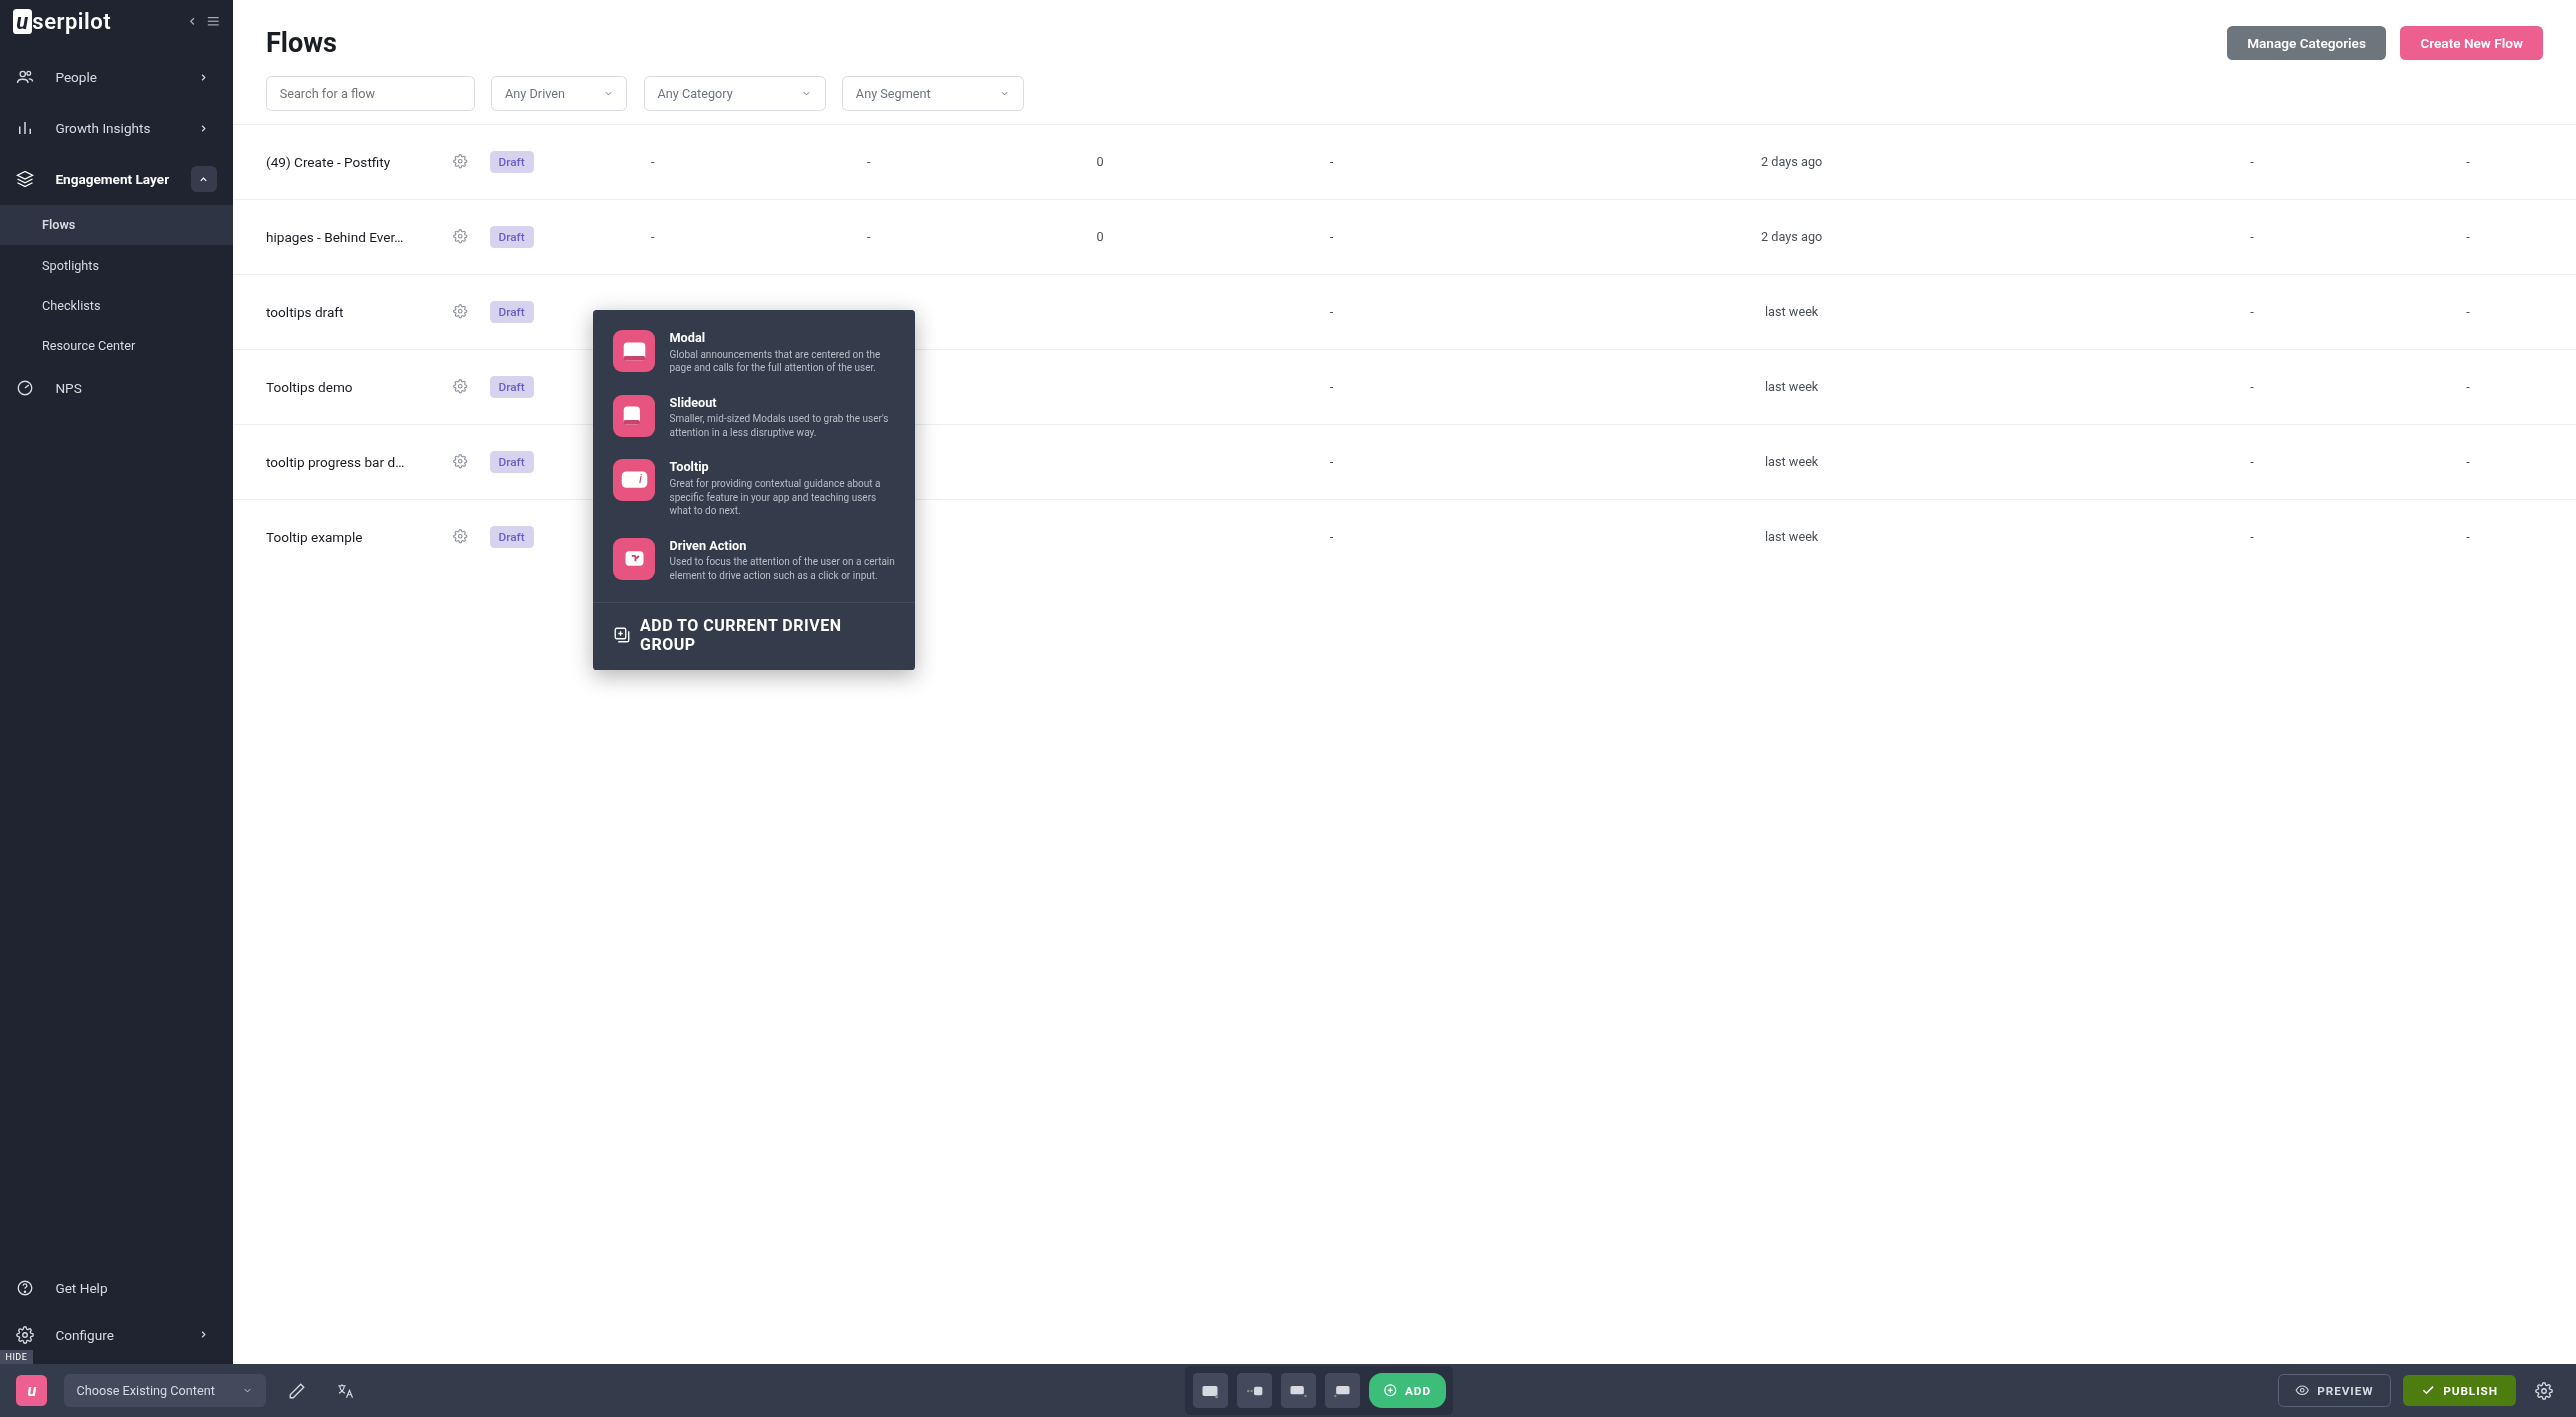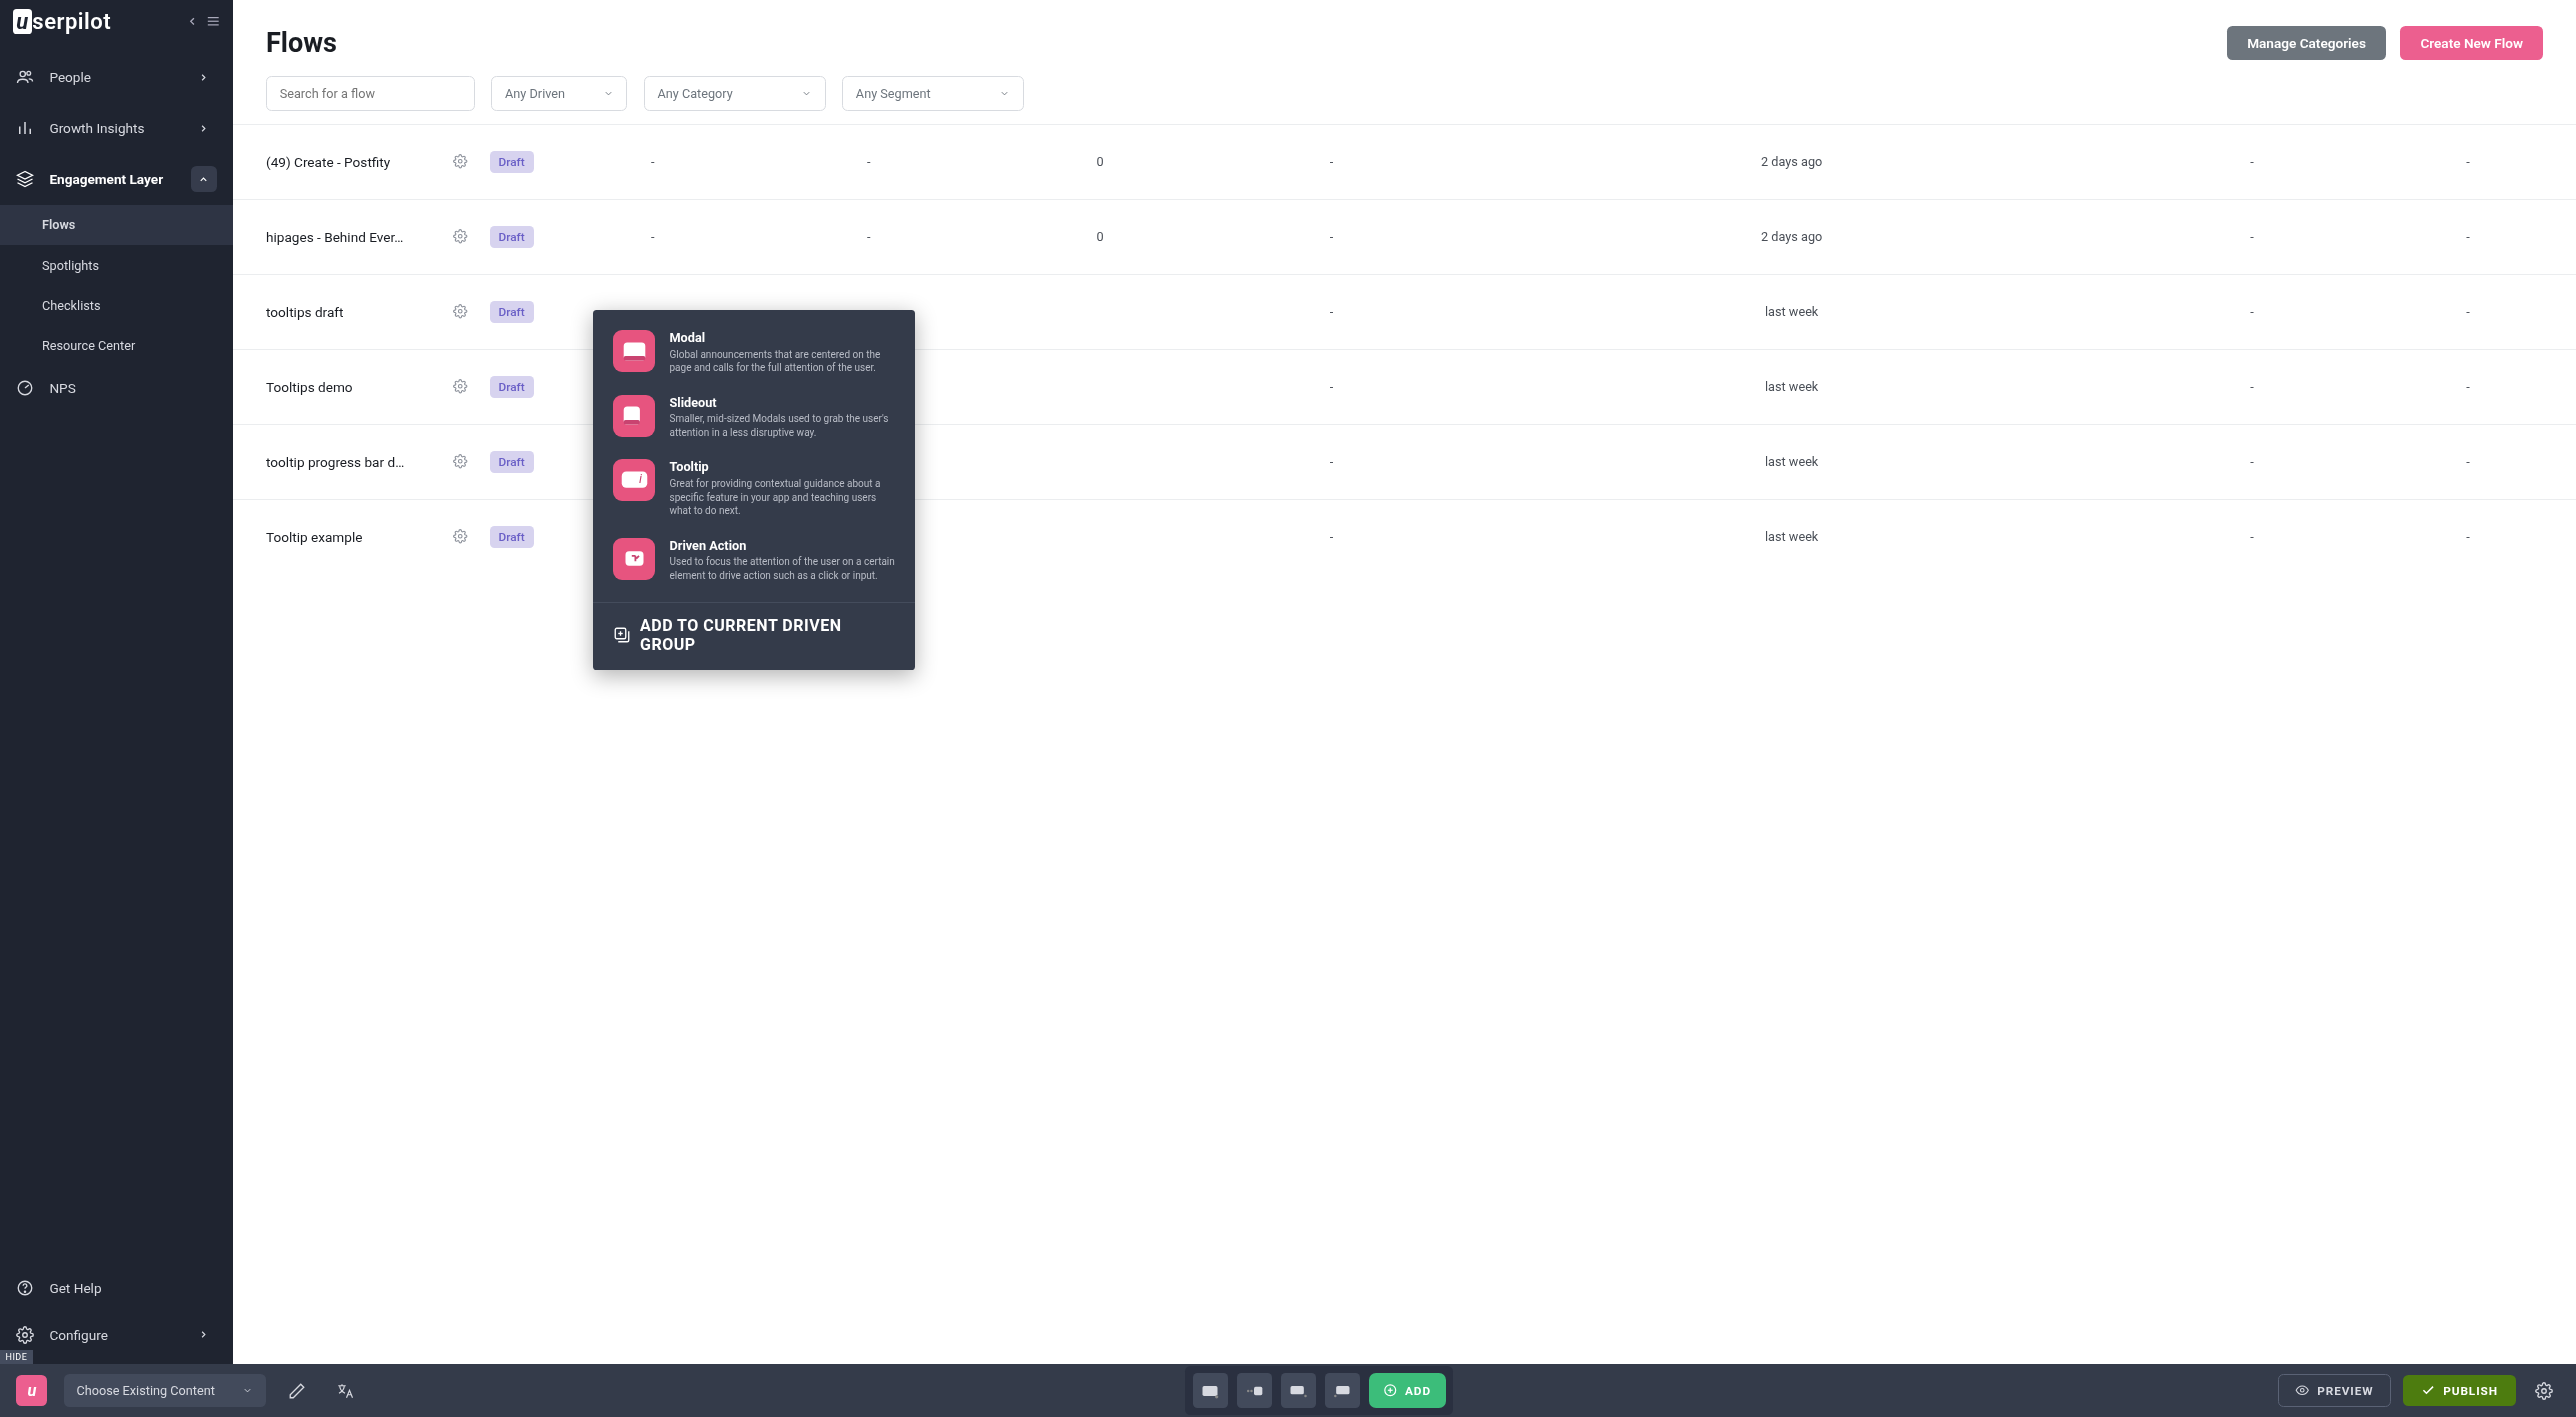--- a/index.html
+++ b/index.html
@@ -9,21 +9,21 @@
 .main-wrap { display: flex; flex: 1; min-height: 0; }
 
 
 .sidebar { width: 233px; background: #1f2430; color: #fff; display: flex; flex-direction: column; position: relative; }
 .logo-row { display: flex; align-items: center; padding: 9px 12.7px; gap: 7.3px; }
 .logo { font-size: 22px; font-weight: 600; flex: 1; letter-spacing: 0.5px; }
 .logo .u { background: #fff; color: #1f2430; border-radius: 3.6px; padding: 0 3.6px; font-style: italic; font-weight: 700; }
 .collapse-icon, .menu-icon { color: #aab; cursor: pointer; }
 
 .nav { flex: 1; overflow: auto; padding-top: 9px; }
-.nav-item { display: flex; align-items: center; padding: 12.7px 16.4px; gap: 15px; cursor: pointer; font-size: 13.6px; color: #d7d9e0; }
+.nav-item { display: flex; align-items: center; padding: 12.7px 16.4px; gap: 21px; cursor: pointer; font-size: 13.6px; color: #d7d9e0; }
 .nav-item.active-parent { font-weight: 700; color: #fff; }
 .nav-item.sub { padding-left: 42px; font-size: 12.7px; }
 .nav-item.sub.active { background: #2e3444; font-weight: 600; }
 .nav-item .icon { width: 18px; height: 18px; display: flex; align-items: center; justify-content: center; }
 .nav-item .chev { margin-left: auto; width: 25.5px; height: 25.5px; display: flex; align-items: center; justify-content: center; border-radius: 5.5px; }
 .nav-item .chev.open { background: #363c4c; }
 
 .sidebar-bottom { padding-bottom: 3.6px; }
 .hide-tag { position: absolute; bottom: 0; left: 0; background: #444c5e; font-size: 9px; padding: 1.8px 5.5px; letter-spacing: 0.5px; cursor: pointer; }
 
@@ -58,21 +58,21 @@
 .pop-body p { font-size: 10px; color: #b8bcc6; line-height: 1.35; }
 .pop-footer { border-top: 0.9px solid #444c5c; margin: 0 -20px; padding: 12.7px 20px 5.5px; display: flex; align-items: center; gap: 9px; font-size: 16px; font-weight: 700; letter-spacing: 0.5px; cursor: pointer; }
 
 
 .bottom-bar { height: 53px; background: #343b4a; display: flex; align-items: center; padding: 0 16.4px; gap: 16.4px; }
 .app-badge { width: 31px; height: 31px; background: #ec5f8f; border-radius: 5.5px; display: flex; align-items: center; justify-content: center; color: #fff; font-weight: 700; font-style: italic; font-size: 16.4px; }
 .content-drop { background: #424a5b; color: #d7d9e0; border-radius: 5.5px; padding: 9px 12.7px; display: flex; align-items: center; gap: 27px; font-size: 12.7px; cursor: pointer; }
 .tool-icon { width: 31px; height: 31px; display: flex; align-items: center; justify-content: center; color: #d7d9e0; cursor: pointer; border-radius: 5.5px; }
 .center-tools { margin: 0 auto; display: flex; align-items: center; gap: 9px; background: #2a3040; padding: 7.3px; border-radius: 5.5px; }
 .ct-btn { width: 35px; height: 35px; background: #424a5b; border-radius: 4.5px; display: flex; align-items: center; justify-content: center; cursor: pointer; }
-.ct-add { background: #3cbd7a; color: #fff; padding: 0 14.5px; display: flex; align-items: center; gap: 7.3px; height: 35px; border-radius: 7px; font-size: 11.8px; font-weight: 700; letter-spacing: 0.9px; cursor: pointer; }
+.ct-add { background: #3cbd7a; color: #fff; padding: 0 14.5px; display: flex; align-items: center; gap: 7.3px; height: 35px; border-radius: 13px; font-size: 11.8px; font-weight: 700; letter-spacing: 0.9px; cursor: pointer; }
 .right-tools { display: flex; align-items: center; gap: 12.7px; }
 .preview-btn { border: 0.9px solid #5a6275; color: #d7d9e0; background: transparent; padding: 8.2px 16.4px; border-radius: 5.5px; font-size: 11.8px; font-weight: 700; letter-spacing: 0.9px; display: flex; align-items: center; gap: 7.3px; cursor: pointer; }
 .publish-btn { background: #4d7c0f; color: #fff; padding: 8.2px 18px; border-radius: 5.5px; font-size: 11.8px; font-weight: 700; letter-spacing: 0.9px; display: flex; align-items: center; gap: 7.3px; cursor: pointer; border: none; }
 svg { display: block; }
 </style>
 </head>
 <body>
 
 <div class="main-wrap">
 

